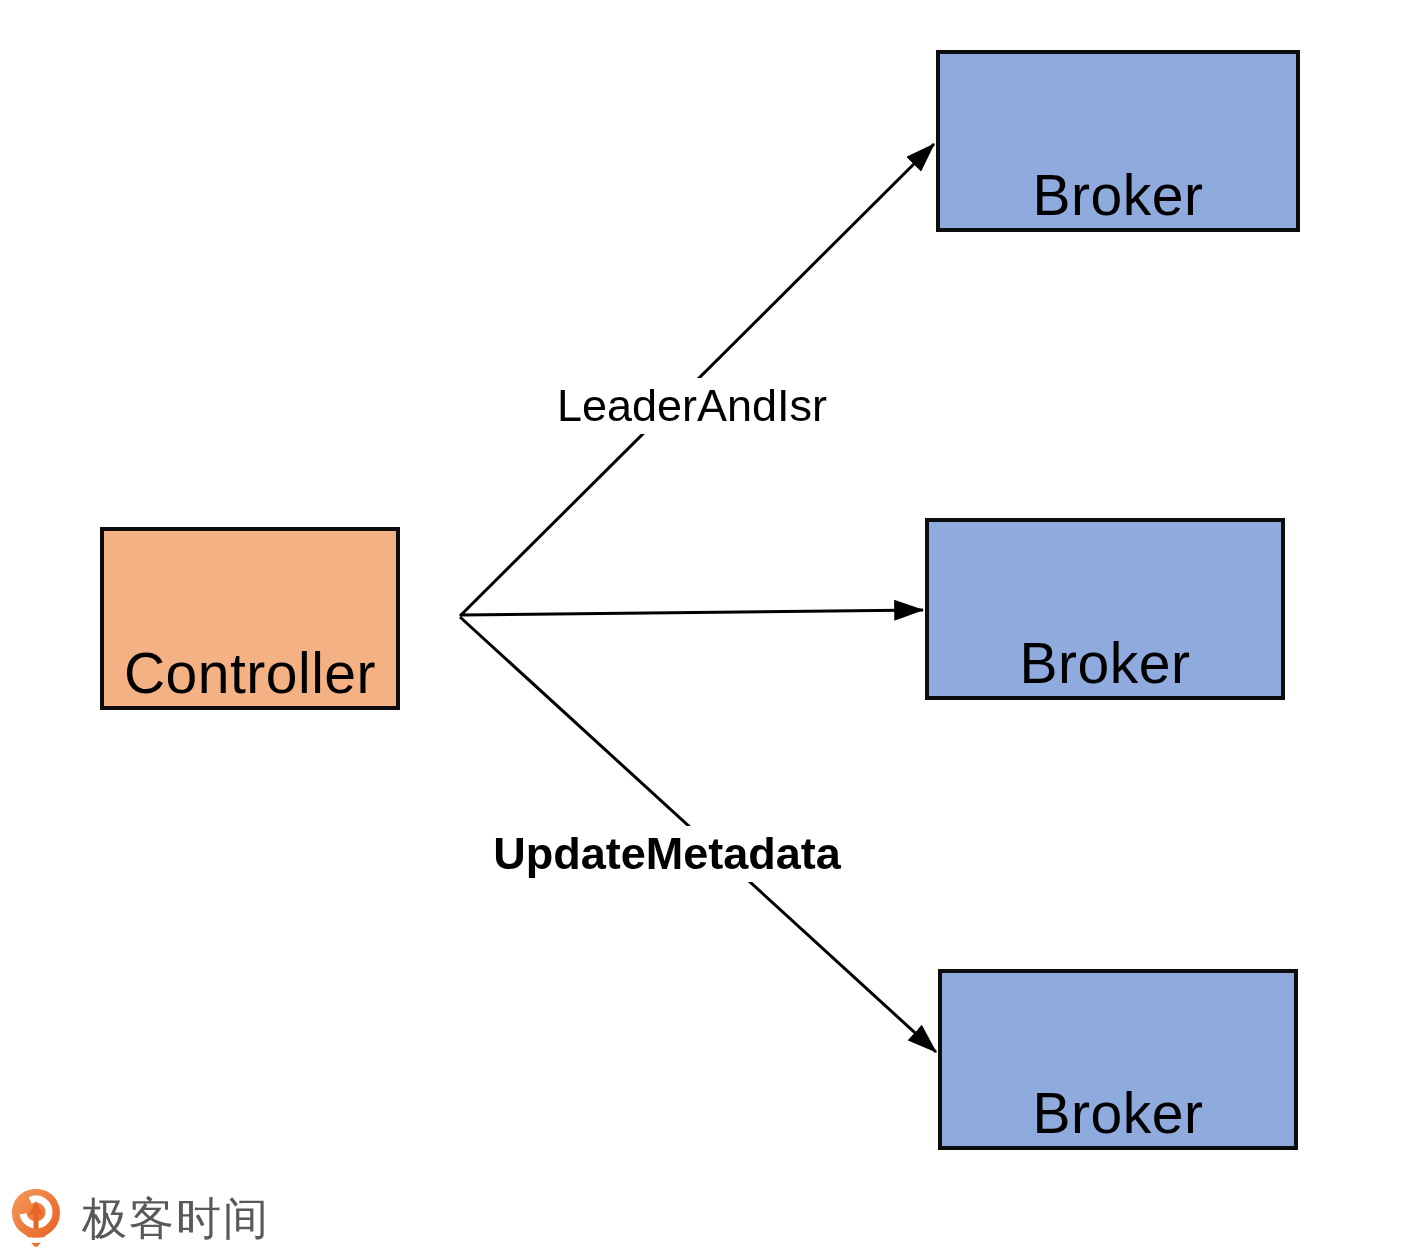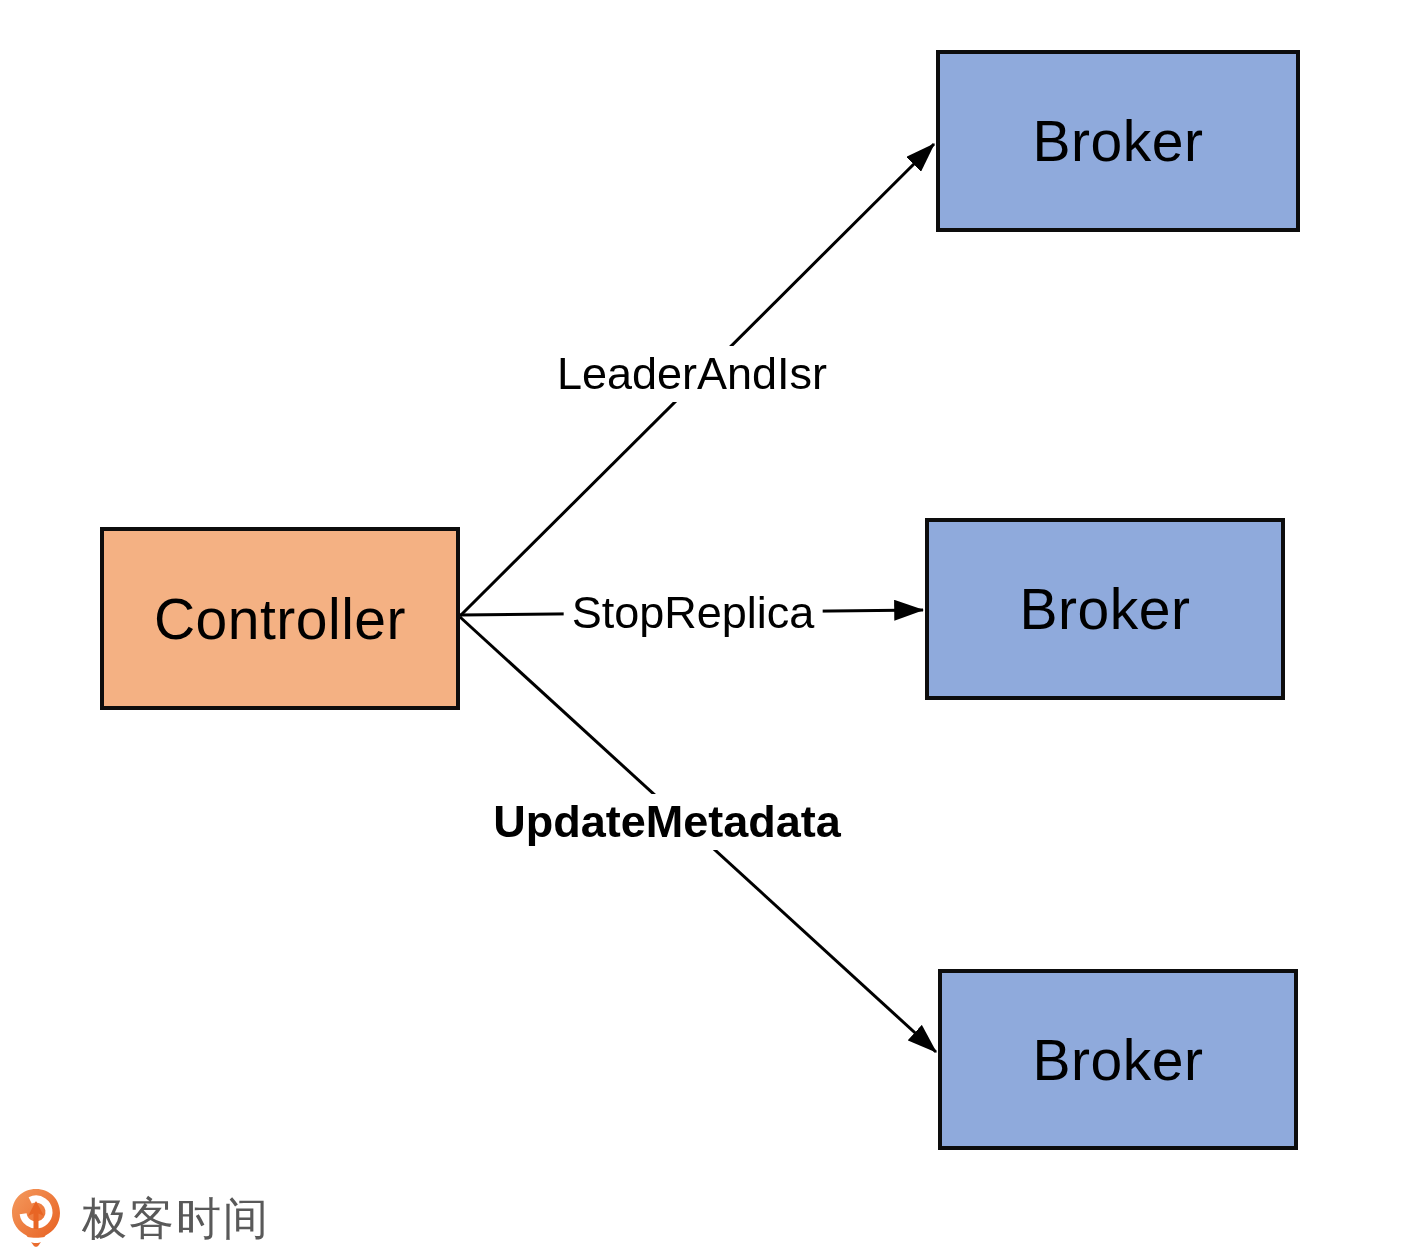--- a/index.html
+++ b/index.html
@@ -20,30 +20,30 @@
     left: 0;
     top: 0;
     width: 1403px;
     height: 1254px;
   }
   .node {
     position: absolute;
     box-sizing: border-box;
     border: 4px solid #0d0d0d;
     display: flex;
-    align-items: center;
+    align-items: flex-end;
     justify-content: center;
     font-size: 57px;
     color: #000000;
     letter-spacing: 0.5px;
   }
   .node-controller {
     left: 100px;
     top: 527px;
-    width: 360px;
+    width: 300px;
     height: 183px;
     background: #f4b183;
   }
   .node-broker-top {
     left: 936px;
     top: 50px;
     width: 364px;
     height: 182px;
     background: #8faadc;
   }
@@ -62,20 +62,21 @@
     background: #8faadc;
   }
   .edge-label {
     position: absolute;
     transform: translate(-50%, -50%);
     background: #ffffff;
     color: #000000;
     font-size: 45px;
     padding: 2px 8px;
     white-space: nowrap;
+    margin-top: 32px;
   }
   .edge-label-leaderandisr { left: 692px; top: 374px; }
   .edge-label-stopreplica  { left: 693px; top: 613px; }
   .edge-label-updatemetadata { left: 667px; top: 822px; font-weight: bold; }
   .brand {
     position: absolute;
     left: 10px;
     top: 1188px;
     display: flex;
     align-items: center;
@@ -119,21 +120,20 @@
 
   <div class="node node-broker-middle">
     <span>Broker</span>
   </div>
 
   <div class="node node-broker-bottom">
     <span>Broker</span>
   </div>
 
   <div class="edge-label edge-label-leaderandisr">LeaderAndIsr</div>
-  <div class="edge-label edge-label-stopreplica">StopReplica</div>
   <div class="edge-label edge-label-updatemetadata">UpdateMetadata</div>
 
   <div class="brand">
     <span class="brand-icon">
       <svg width="52" height="60" viewBox="0 0 52 60">
         <defs>
           <linearGradient id="logograd" x1="0" y1="0" x2="1" y2="1">
             <stop offset="0" stop-color="#f49a5e"></stop>
             <stop offset="1" stop-color="#e65c1d"></stop>
           </linearGradient>

